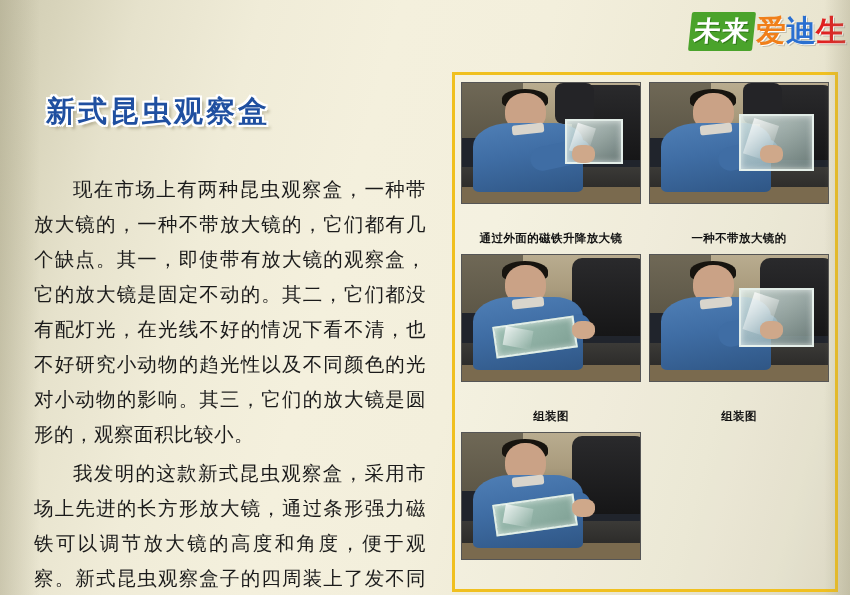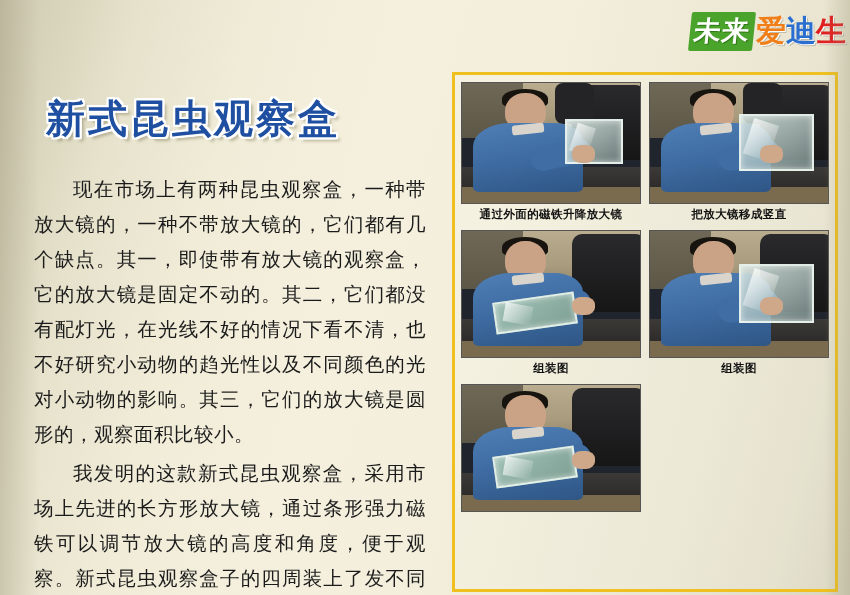--- a/index.html
+++ b/index.html
@@ -83,21 +83,21 @@
   .brand-red .c3 { color: #2a6fd0; }
   .brand-red .c4 { color: #e02020; }
 
   
   .article-title {
     position: absolute;
     left: 46px;
     top: 92px;
     font-family: "DejaVu Sans", sans-serif;
     font-weight: bold;
-    font-size: 39px;
+    font-size: 29px;
     letter-spacing: 3px;
     color: #1f4fa0;
     text-shadow:
       2px 0 0 #ffffff, -2px 0 0 #ffffff, 0 2px 0 #ffffff, 0 -2px 0 #ffffff,
       2px 2px 0 #ffffff, -2px 2px 0 #ffffff, 2px -2px 0 #ffffff, -2px -2px 0 #ffffff,
       4px 4px 3px rgba(90,80,40,0.35);
     white-space: nowrap;
   }
 
   
@@ -155,20 +155,21 @@
   .photo.tall { height: 126px; }
   .caption {
     font-family: Liberation Serif, serif;
     font-size: 11.5px;
     font-weight: bold;
     color: #111;
     padding: 3px 0 6px 0;
     letter-spacing: 0.4px;
     text-align: right;
     white-space: nowrap;
+    margin-top: 24px;
   }
 
   
   .scene { position: absolute; inset: 0; }
   .wall {
     position: absolute; left: 0; top: 0; right: 0; height: 46%;
     background: linear-gradient(180deg, #b9ac8f 0%, #a99b7d 60%, #8e8266 100%);
   }
   .wall2 {
     position: absolute; left: 0; top: 0; width: 34%; height: 46%;
@@ -296,21 +297,21 @@
               <div class="head"></div>
             <div class="body-blue"></div>
               <div class="collar"></div>
             <div class="arm"></div>
               <div class="box-glass big">
                 <div class="glare"></div>
               </div>
             <div class="hand"></div>
           </div>
         </div>
-        <div class="caption">把放大镜移成竖直</div>
+        <div class="caption">一种不带放大镜的</div>
       </div>
 
       <div class="photo-cell">
         <div class="photo tall">
           <div class="scene">
             <div class="wall"></div>
               <div class="wall2"></div>
             <div class="chair"></div>
             <div class="desk"></div>
               <div class="deskfront"></div>

